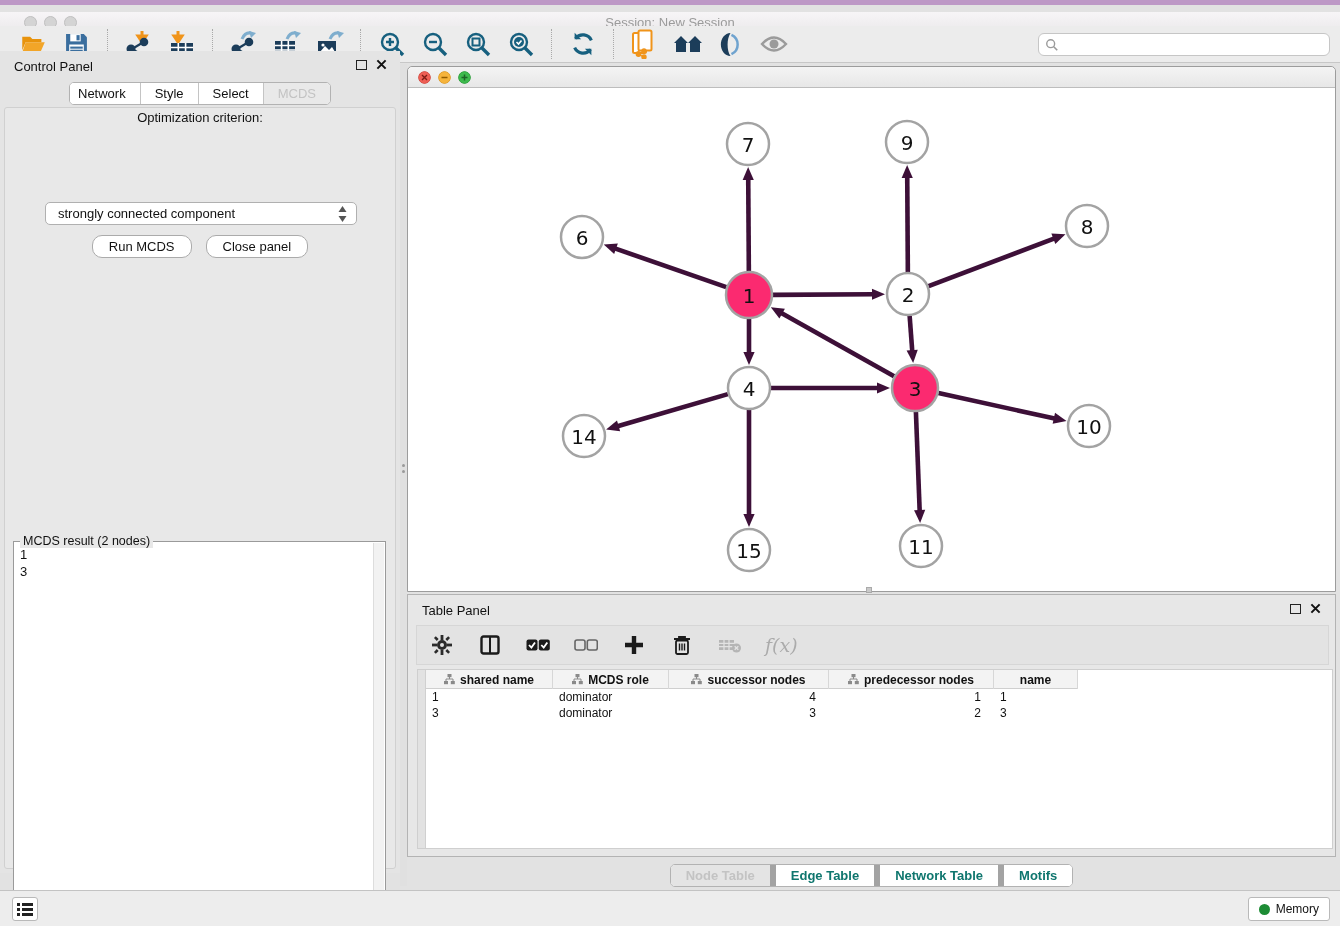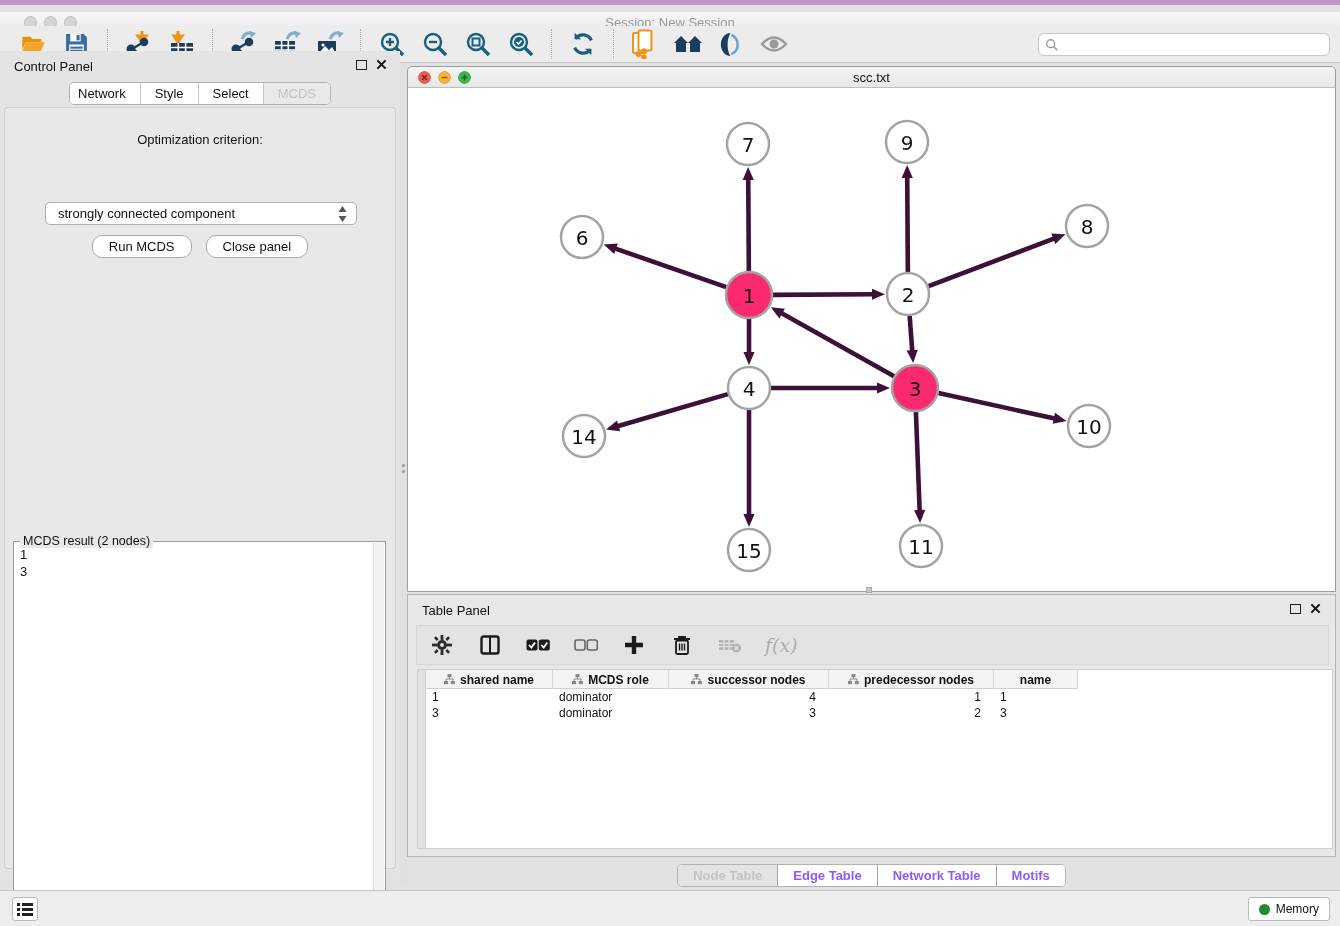--- a/index.html
+++ b/index.html
@@ -31,21 +31,21 @@
   .panel-title { position:absolute; left:14px; top:8px; font-size:13px; color:#111; }
   .float-icon { position:absolute; top:9px; width:11px; height:10px; border:1.6px solid #222; }
   .close-x { position:absolute; top:8px; width:11px; height:11px; }
   .seg-tabs { position:absolute; top:31px; left:50%; transform:translateX(-50%); display:flex;
     border:1px solid #b2b2b2; border-radius:5px; overflow:hidden; background:#fff; }
   .seg { font-size:13px; padding:3px 14px; border-left:1px solid #c4c4c4; color:#111; background:#fff; white-space:nowrap; }
   .seg:first-child { border-left:none;padding-left:8px; }
   .seg.active { background:#e9e9e9; color:#c3c3c3; }
   .cp-body { position:absolute; left:4px; top:56px; width:392px; height:762px; background:#e8e8e8;
     border:1px solid #d0d0d0; border-radius:3px; }
-  .opt-label { margin-top:24px; text-align:center; font-size:13px; color:#111; }
+  .opt-label { margin-top:2px; text-align:center; font-size:13px; color:#111; }
   .dropdown { position:absolute; left:40px; top:94px; width:312px; height:23px; background:#fff;
     border:1px solid #b0b0b0; border-radius:5px; font-size:13px; display:flex; align-items:center;
     padding-left:12px; color:#111; }
   .stepper { position:absolute; right:8px; top:3px; width:11px; }
   .cp-btn-row { position:absolute; left:0; top:127px; width:100%; display:flex; justify-content:center; gap:14px; }
   .aqua-btn { background:#fff; border:1px solid #ababab; border-radius:10px; font-size:13px;
     padding:3px 16px; color:#111; }
   .result-box { position:absolute; left:8px; top:433px; width:373px; height:372px;
     border:1px solid #9a9a9a; background:#fff; }
   .result-legend { position:absolute; left:6px; top:-8px; background:#e8e8e8; padding:0 3px;
@@ -80,21 +80,21 @@
     background:#f3f3f3; border-bottom:1px solid #cfcfcf;font-weight:bold; }
   .th { display:flex; align-items:center; justify-content:center; gap:5px; font-size:12px; color:#111;
     border-right:1px solid #d7d7d7; height:19px; }
   .tbody { position:absolute; left:8px; top:19px; }
   .trow { display:flex; height:16px; }
   .td { font-size:12px; color:#111; height:16px; line-height:16px; padding:0 6px; white-space:nowrap; }
   .td.right { text-align:right; padding-right:13px; }
 
   .bottom-tabs { position:absolute; left:407px; top:864px; width:929px; display:flex; justify-content:center; }
   .bt-group { display:flex; border:1px solid #b2b2b2; border-radius:5px; overflow:hidden; background:#fff; }
-  .bt { font-size:13px; font-weight:bold; padding:3px 15px; border-left:1px solid #a3a3a3; background:#fff; color:#8b5cf6; }
+  .bt { font-size:13px; font-weight:bold; padding:3px 15px; border-left:6px solid #a3a3a3; background:#fff; color:#0f766e; }
   .bt:first-child { border-left:none; }
   .bt.active { background:#e4e4e4; color:#c3c3c3; }
 
   
   .status-bar { position:absolute; left:0; top:890px; width:1340px; height:52px; background:#ededed; border-top:1px solid #c3c3c3; }
   .list-btn { position:absolute; left:12px; top:6px; width:26px; height:24px; background:#fff;
     border:1px solid #b9b9b9; border-radius:3px; display:flex; align-items:center; justify-content:center; }
   .memory-btn { position:absolute; right:10px; top:6px; height:24px; background:#fff; border:1px solid #b9b9b9;
     border-radius:3px; display:flex; align-items:center; gap:6px; padding:0 10px; font-size:12px; color:#111; }
   .memory-dot { width:11px; height:11px; border-radius:50%; background:#1d8c35; }
@@ -311,21 +311,20 @@
           <path d="M4 4l5 5M9 4l-5 5" stroke="#7e1d16" stroke-width="1.4"></path>
         </svg>
       <svg class="tl2" style="left:30px" viewBox="0 0 13 13">
           <circle cx="6.5" cy="6.5" r="6" fill="#f6b43c" stroke="#dd9d2f"></circle>
           <path d="M3.5 6.5h6" stroke="#925d00" stroke-width="1.6"></path>
         </svg>
       <svg class="tl2" style="left:50px" viewBox="0 0 13 13">
           <circle cx="6.5" cy="6.5" r="6" fill="#3dba4d" stroke="#33a041"></circle>
           <path d="M6.5 3.5v6M3.5 6.5h6" stroke="#1c6327" stroke-width="1.5"></path>
         </svg>
-      <span class="nw-title">scc.txt</span>
     </div>
     <div class="nw-canvas">
       <svg id="graph-svg" width="927" height="503">
           <line x1="340.84106308791655" y1="183.0005262753956" x2="340.22516062545157" y2="89.99925444318959" stroke="#3d1038" stroke-width="4.6"></line>
           <polygon points="340.15231454074666,78.99949565274589 345.8382825705329,91.96212530742046 334.6385281657175,92.03629586639276" fill="#3d1038"></polygon>
           <line x1="318.328416377932" y1="199.1260368258686" x2="206.11807679792966" y2="160.15478116335282" stroke="#3d1038" stroke-width="4.6"></line>
           <polygon points="195.72693430448183,156.54588137520926 209.844633507066,155.52090858271458 206.170117359138,166.10098093967963" fill="#3d1038"></polygon>
           <line x1="364.9995253493132" y1="206.84905958899802" x2="466.0006724218063" y2="206.21383224891946" stroke="#3d1038" stroke-width="4.6"></line>
           <polygon points="477.0004548735749,206.14465122721023 464.035931405264,211.82629986467603 463.96549254679644,200.6265213683299" fill="#3d1038"></polygon>
           <line x1="341" y1="231" x2="341" y2="266" stroke="#3d1038" stroke-width="4.6"></line>

